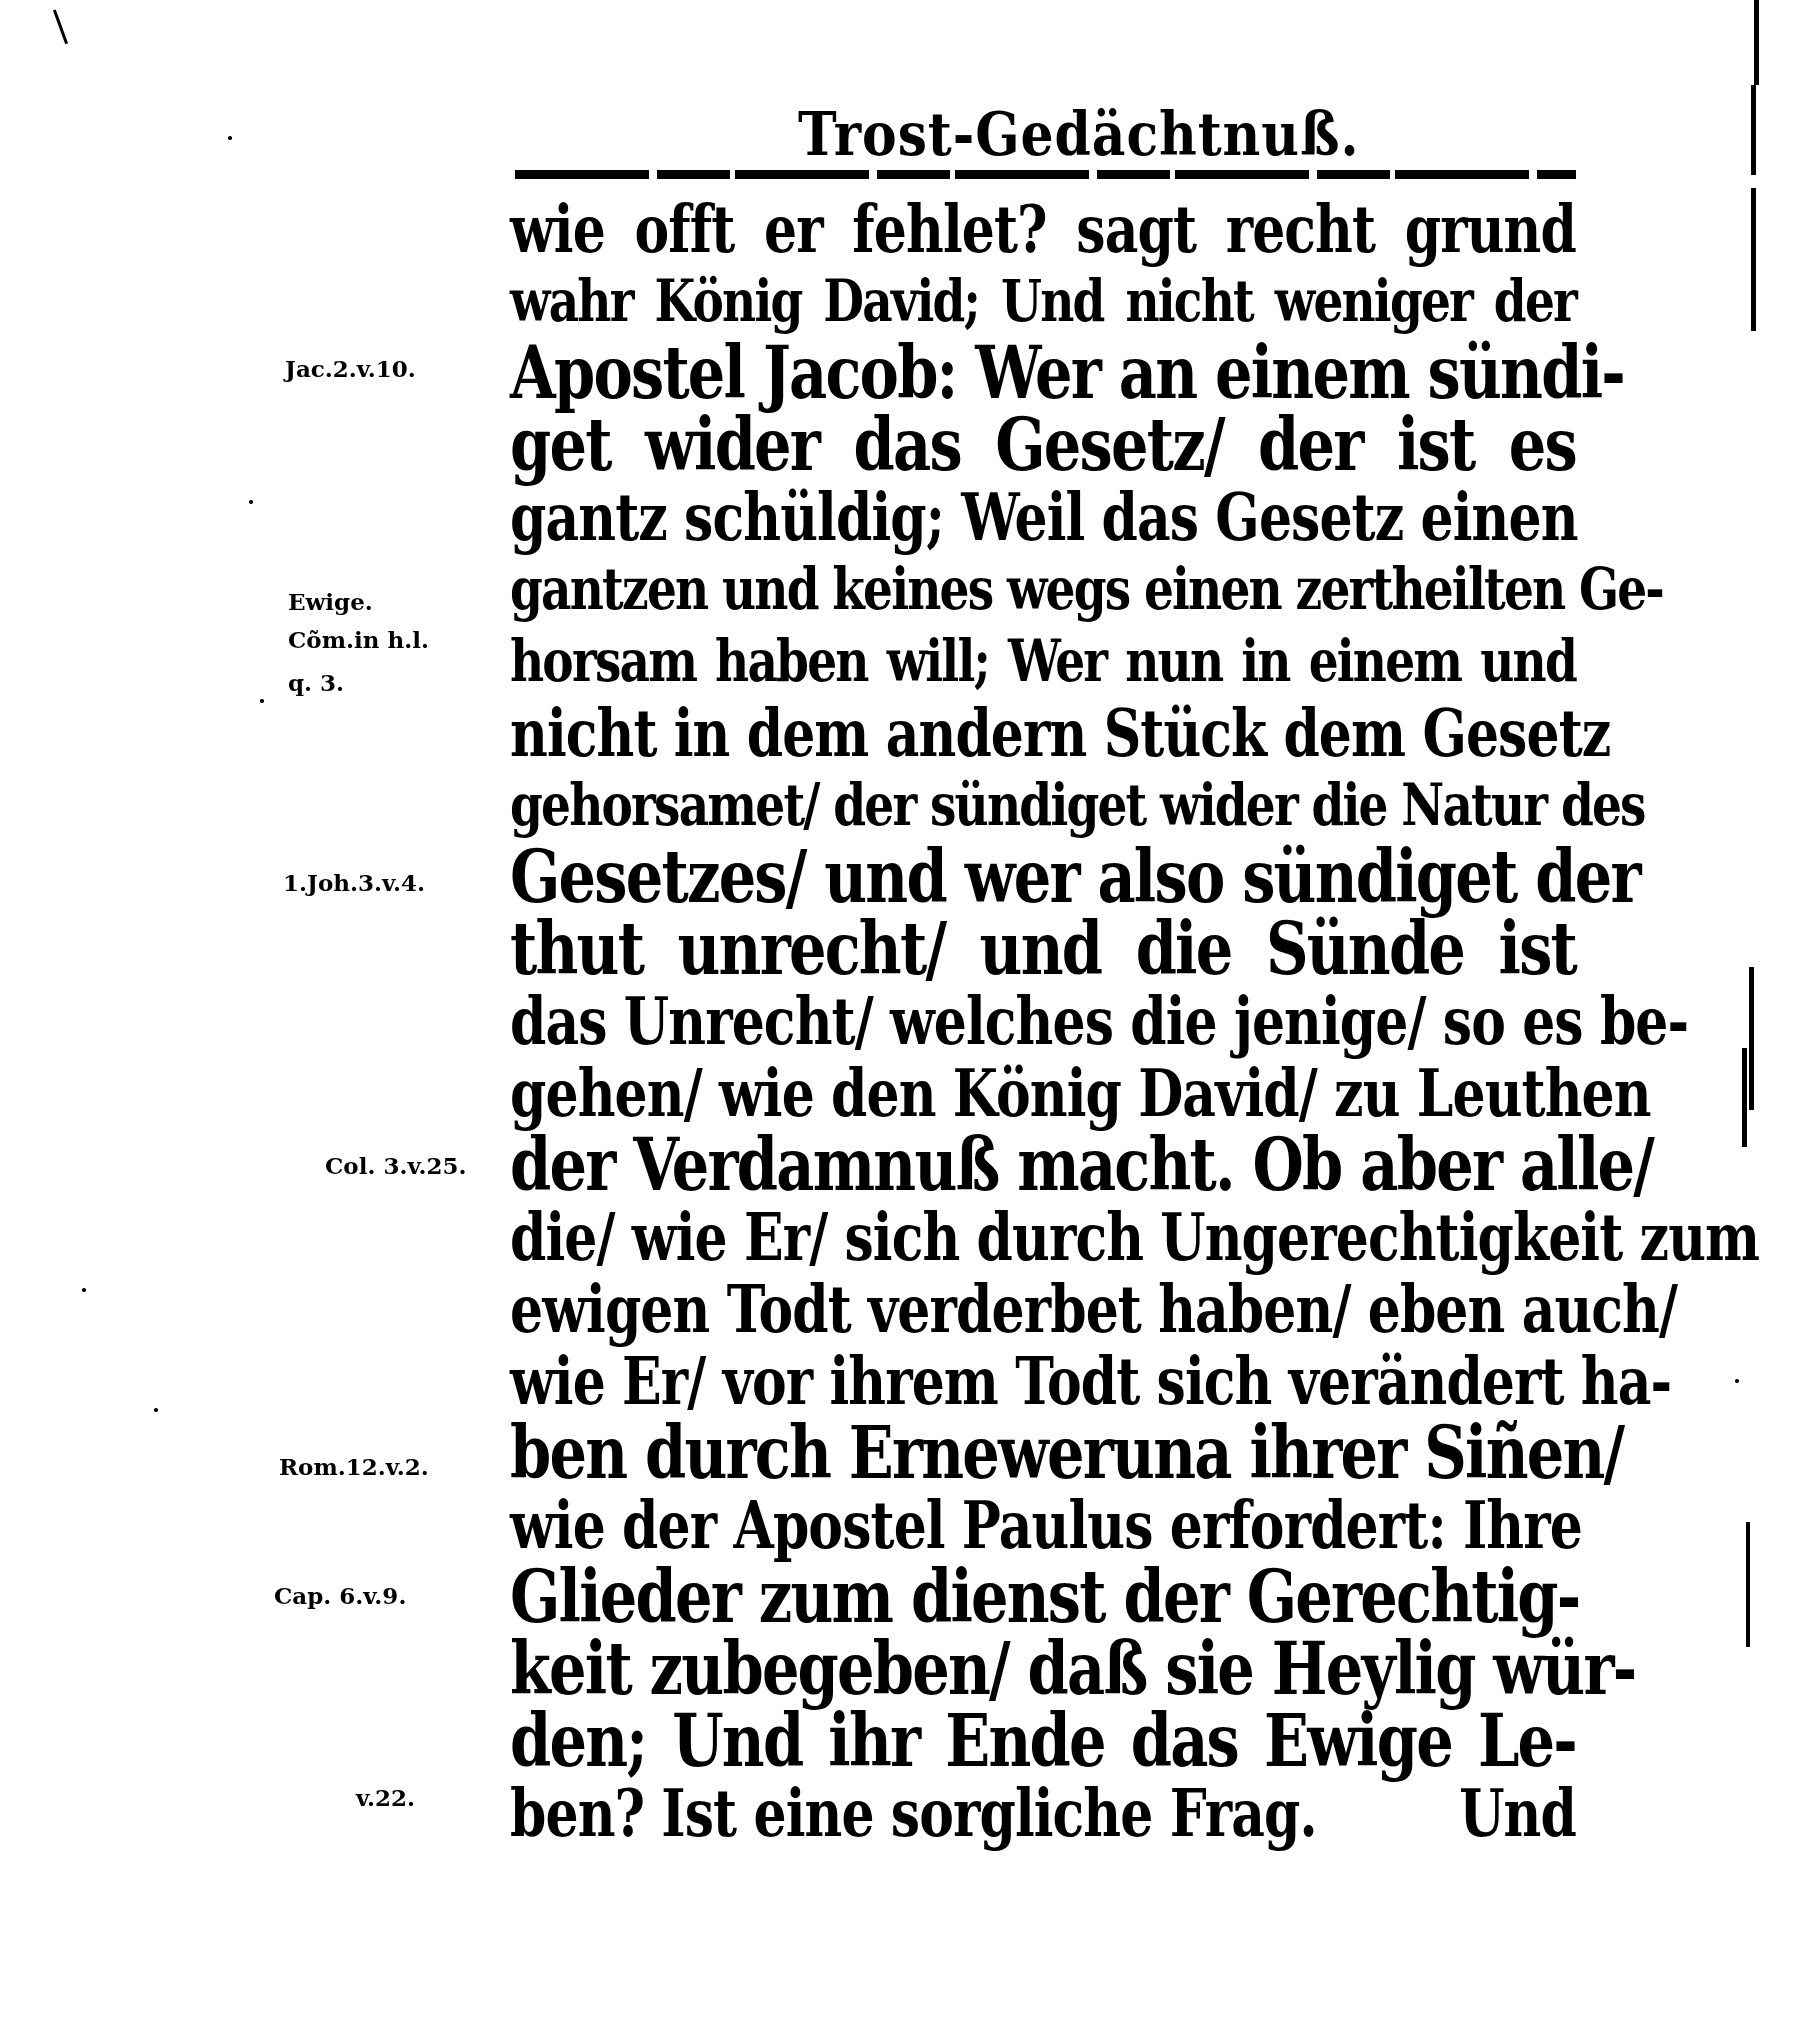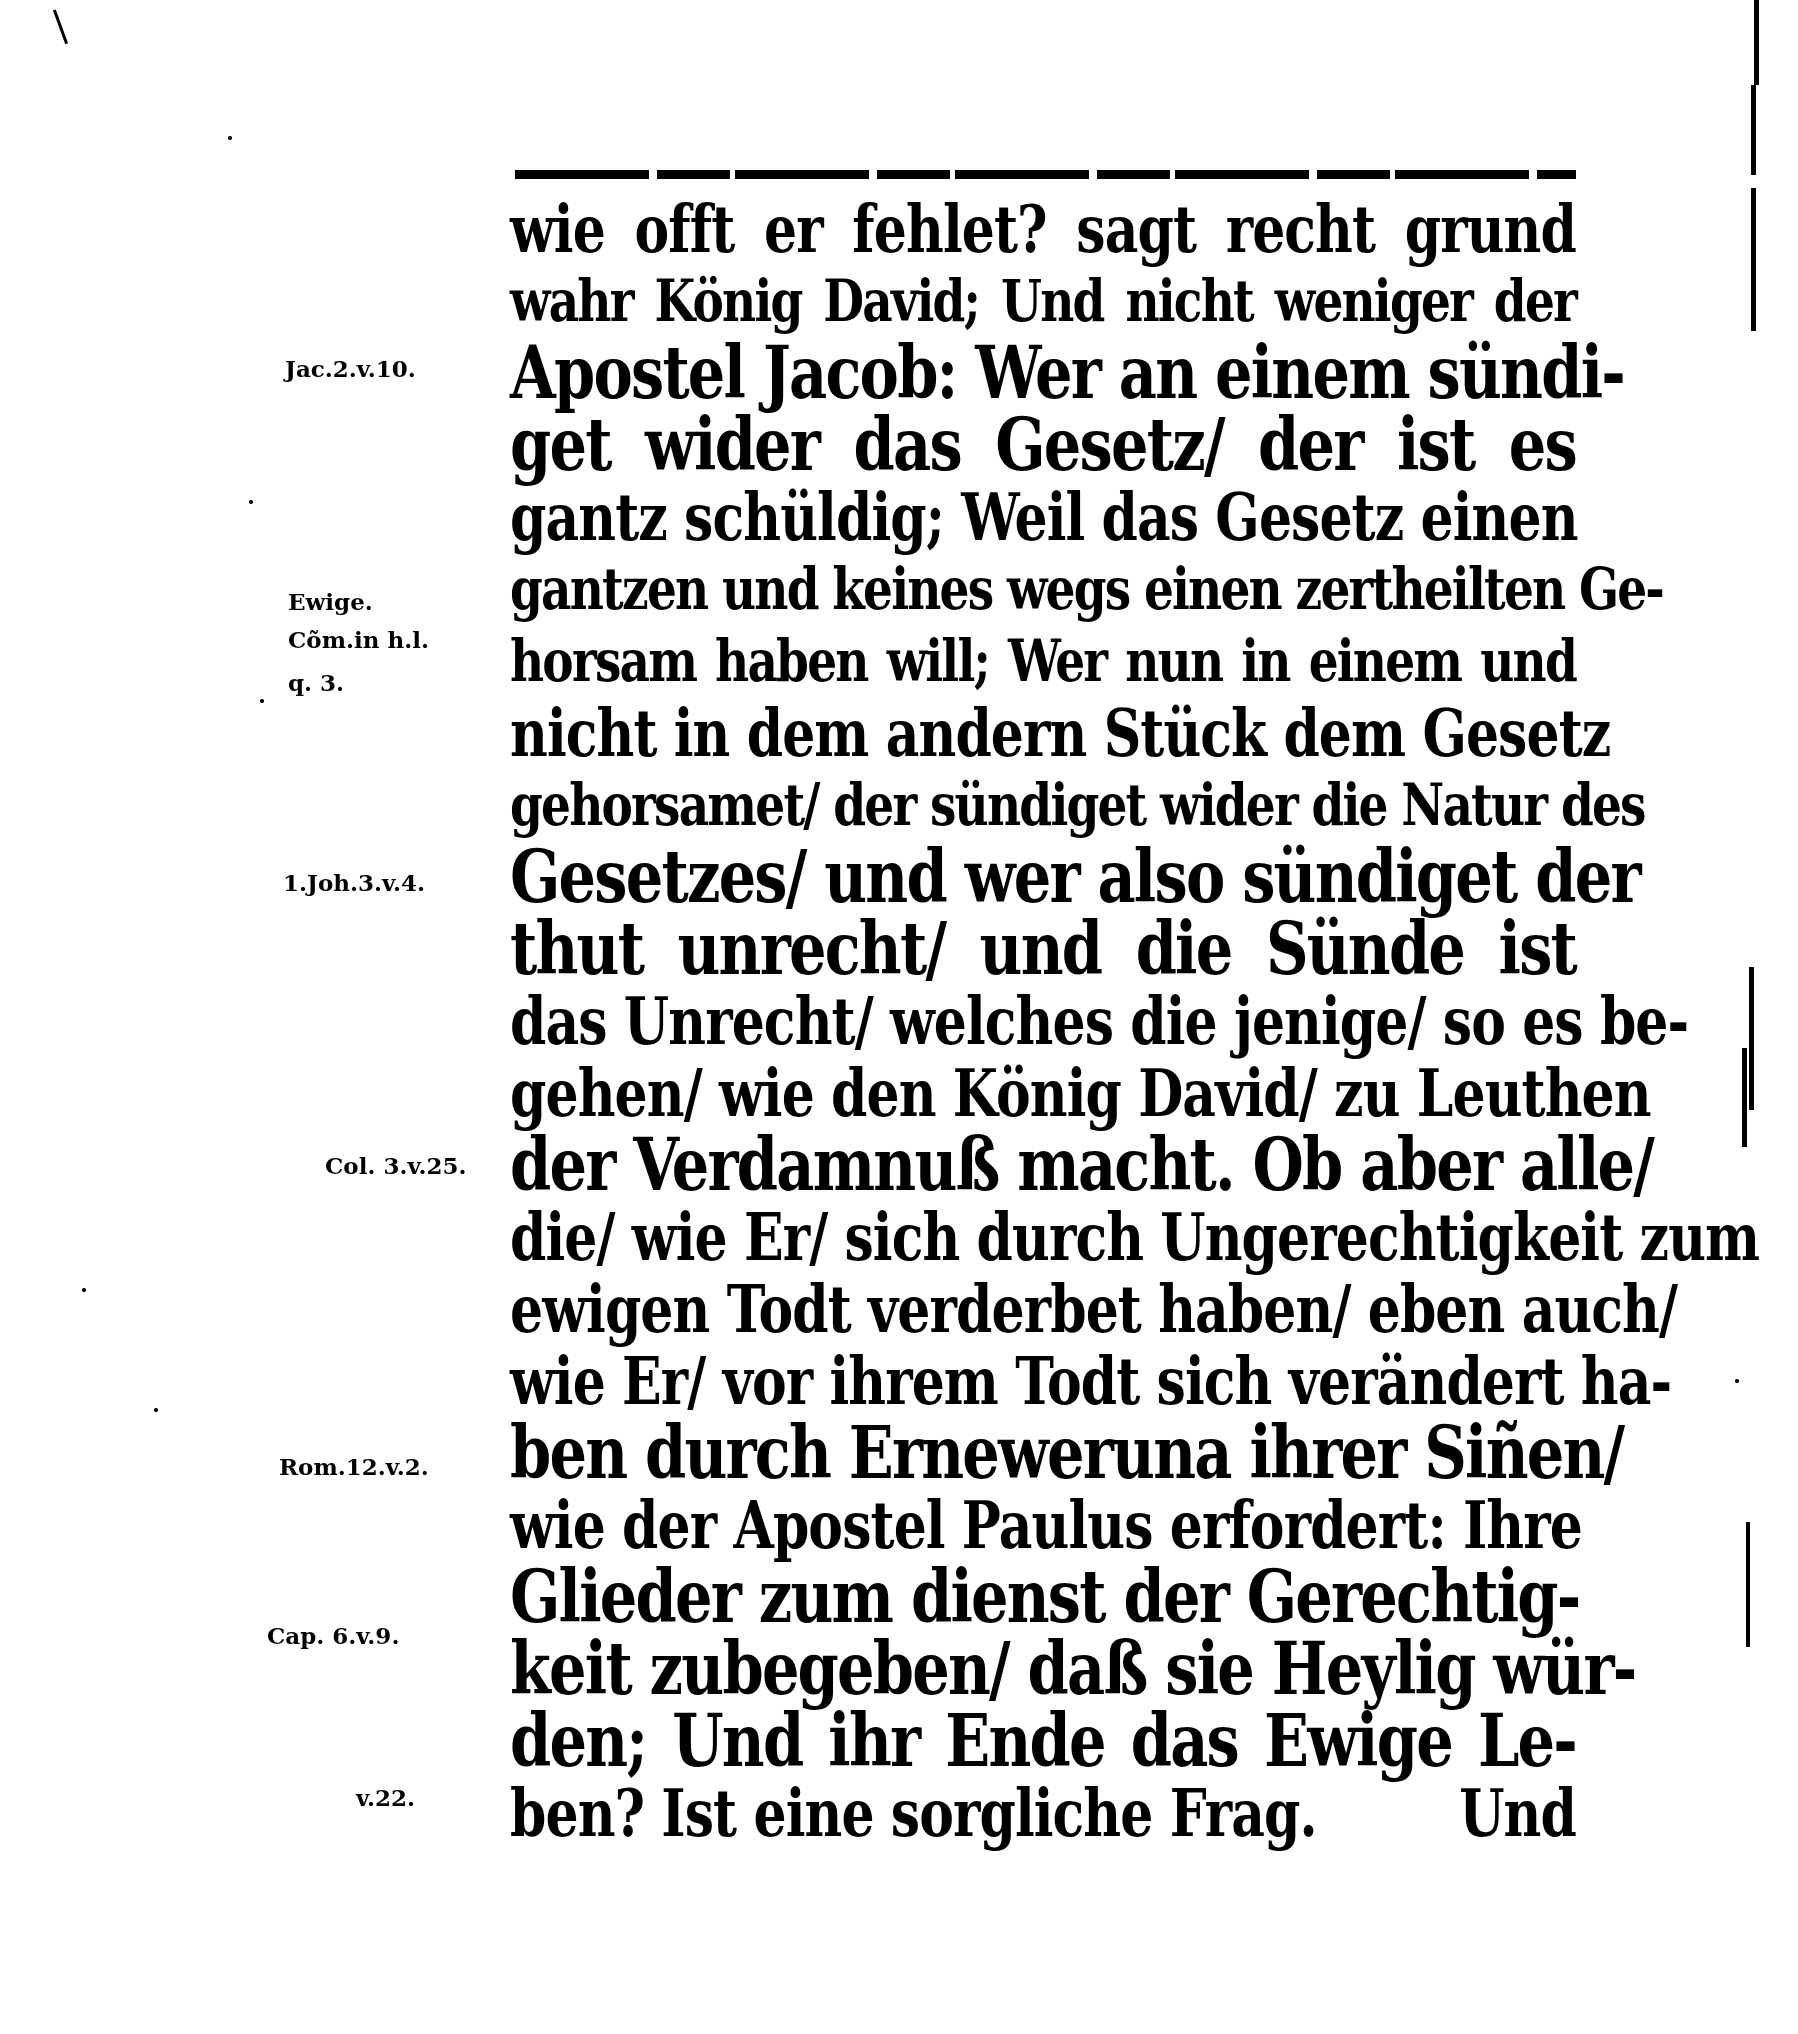--- a/index.html
+++ b/index.html
@@ -27,31 +27,34 @@
     text-align: center; font-weight: bold; }
 
   .edge-mark { position: absolute; background: #000; }
   .speck { position: absolute; width: 3.6px; height: 3.6px; background: #000; border-radius: 1.8px; }
 </style>
 </head>
 <body>
 
 <div class="page">
 
+  <div class="running-head">
+    <span class="title">Trost-Gedächtnuß.</span>
+  </div>
   <div class="rule"></div>
 
   <div class="marginalia">
     <div class="note" style="left:285px; top:351px;">Jac.2.v.10.</div>
     <div class="note" style="left:288px; top:584px;">Ewige.</div>
     <div class="note" style="left:288px; top:622px;">Cõm.in h.l.</div>
     <div class="note" style="left:288px; top:665px;">q. 3.</div>
     <div class="note" style="left:283px; top:865px;">1.Joh.3.v.4.</div>
     <div class="note" style="left:285px; top:1148px;margin-left:40px;">Col. 3.v.25.</div>
     <div class="note" style="left:279px; top:1437px;margin-top:12px;">Rom.12.v.2.</div>
-    <div class="note" style="left:267px; top:1578px;margin-top:40px;">Cap. 6.v.9.</div>
+    <div class="note" style="left:274px; top:1578px;">Cap. 6.v.9.</div>
     <div class="note" style="left:356px; top:1780px;">v.22.</div>
   </div>
 
   <div class="body-text">
     <div class="line">wie offt er fehlet? sagt recht grund</div>
     <div class="line small">wahr König David; Und nicht weniger der</div>
     <div class="line large">Apostel Jacob: Wer an einem sündi-</div>
     <div class="line large">get wider das Gesetz/ der ist es</div>
     <div class="line">gantz schüldig; Weil das Gesetz einen</div>
     <div class="line small">gantzen und keines wegs einen zertheilten Ge-</div>

